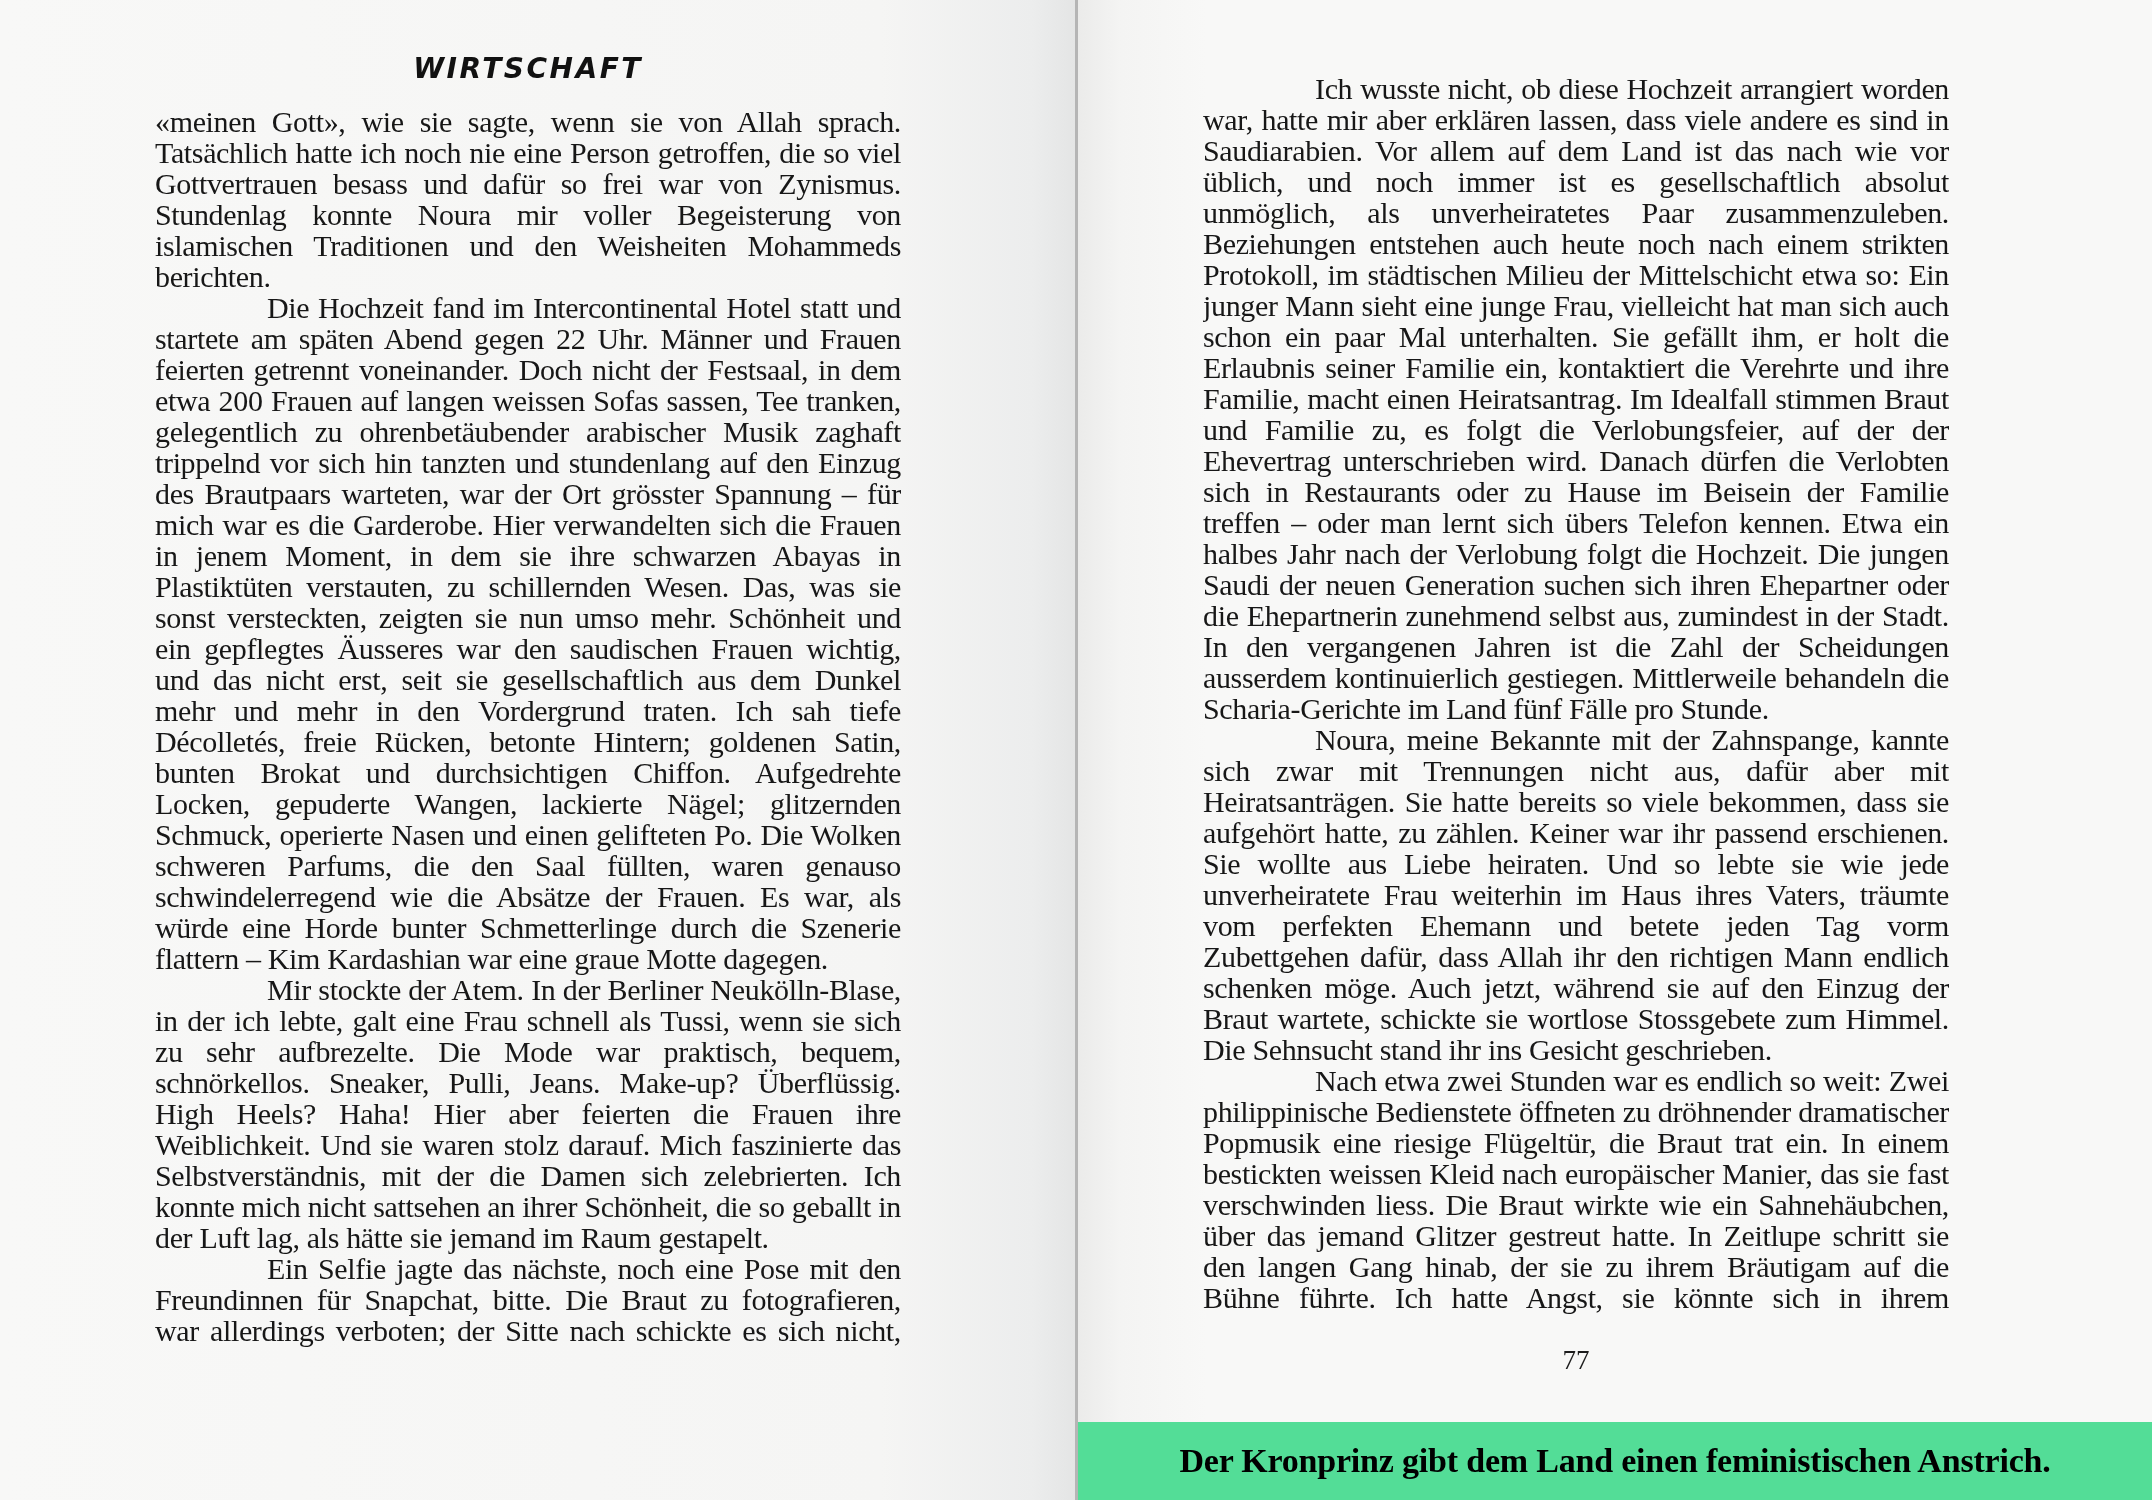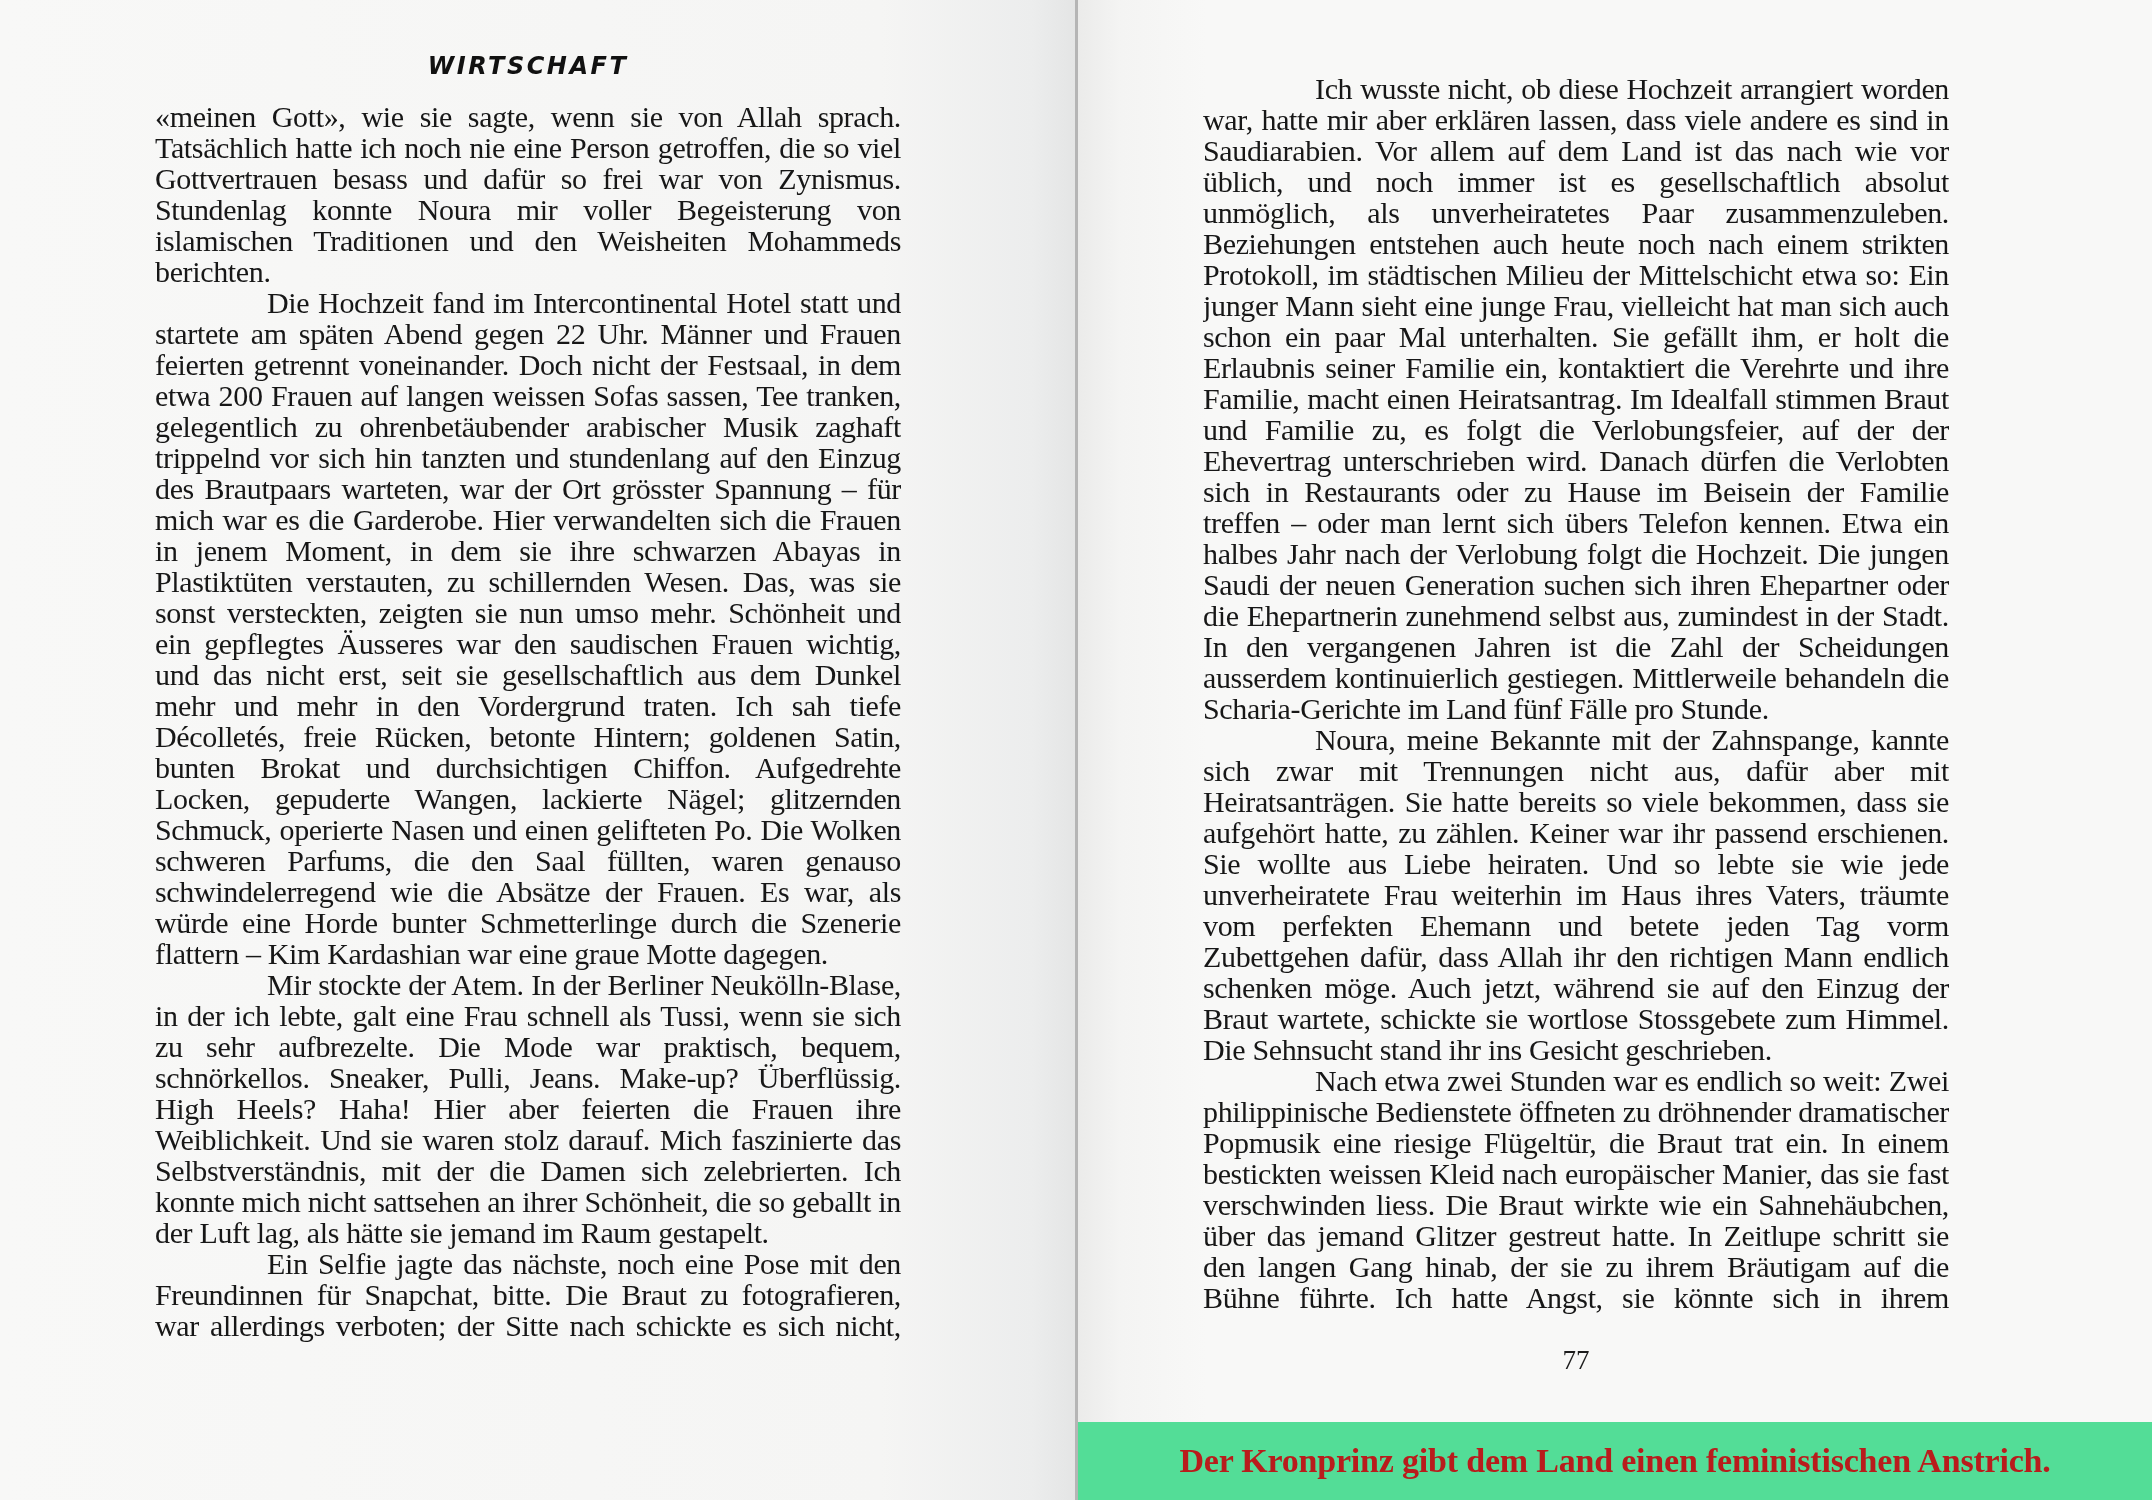--- a/index.html
+++ b/index.html
@@ -43,21 +43,21 @@
     top: 52px;
     width: 746px;
   }
   .page-left .text-col { left: 155px; }
   .page-right .text-col { left: 125px; }
   .running-head {
     text-align: center;
     font-family: "DejaVu Sans", sans-serif;
     font-style: italic;
     font-weight: bold;
-    font-size: 24px;
+    font-size: 28px;
     letter-spacing: 2.5px;
     color: #111;
   }
   .body-text {
     margin-top: 21px;
     height: 1244px;
     overflow: hidden;
     text-align: justify;
     font-size: 30px;
     line-height: 31px;
@@ -120,15 +120,15 @@
   <div class="text-col">
     <div class="body-text" lang="de">
         <p class="indent">Ich wusste nicht, ob diese Hochzeit arrangiert worden war, hatte mir aber erklären lassen, dass viele andere es sind in Saudiarabien. Vor allem auf dem Land ist das nach wie vor üblich, und noch immer ist es gesellschaftlich absolut unmöglich, als unverheiratetes Paar zusammenzuleben. Beziehungen entstehen auch heute noch nach einem strikten Protokoll, im städtischen Milieu der Mittelschicht etwa so: Ein junger Mann sieht eine junge Frau, vielleicht hat man sich auch schon ein paar Mal unterhalten. Sie gefällt ihm, er holt die Erlaubnis seiner Familie ein, kontaktiert die Verehrte und ihre Familie, macht einen Heiratsantrag. Im Idealfall stimmen Braut und Familie zu, es folgt die Verlobungsfeier, auf der der Ehevertrag unterschrieben wird. Danach dürfen die Verlobten sich in Restaurants oder zu Hause im Beisein der Familie treffen – oder man lernt sich übers Telefon kennen. Etwa ein halbes Jahr nach der Verlobung folgt die Hochzeit. Die jungen Saudi der neuen Generation suchen sich ihren Ehepartner oder die Ehepartnerin zunehmend selbst aus, zumindest in der Stadt. In den vergangenen Jahren ist die Zahl der Scheidungen ausserdem kontinuierlich gestiegen. Mittlerweile behandeln die Scharia-Gerichte im Land fünf Fälle pro Stunde.</p>
         <p class="indent">Noura, meine Bekannte mit der Zahnspange, kannte sich zwar mit Trennungen nicht aus, dafür aber mit Heiratsanträgen. Sie hatte bereits so viele bekommen, dass sie aufgehört hatte, zu zählen. Keiner war ihr passend erschienen. Sie wollte aus Liebe heiraten. Und so lebte sie wie jede unverheiratete Frau weiterhin im Haus ihres Vaters, träumte vom perfekten Ehemann und betete jeden Tag vorm Zubettgehen dafür, dass Allah ihr den richtigen Mann endlich schenken möge. Auch jetzt, während sie auf den Einzug der Braut wartete, schickte sie wortlose Stossgebete zum Himmel. Die Sehnsucht stand ihr ins Gesicht geschrieben.</p>
         <p class="indent">Nach etwa zwei Stunden war es endlich so weit: Zwei philippinische Bedienstete öffneten zu dröhnender dramatischer Popmusik eine riesige Flügeltür, die Braut trat ein. In einem bestickten weissen Kleid nach europäischer Manier, das sie fast verschwinden liess. Die Braut wirkte wie ein Sahnehäubchen, über das jemand Glitzer gestreut hatte. In Zeitlupe schritt sie den langen Gang hinab, der sie zu ihrem Bräutigam auf die Bühne führte. Ich hatte Angst, sie könnte sich in ihrem meterlangen weissen Schleier verheddern, unter der Last des Kleides zusammenbrechen oder unter dem Druck der öffentlichen</p>
       </div>
   </div>
   <div class="page-number">77</div>
 </div>
 
-<div class="banner" style="background-color: rgb(83, 221, 151); color: #b91c1c; text-align: center;">
+<div class="banner" style="background-color: rgb(83, 221, 151); color: #000000; text-align: center;">
   <span class="banner-text">Der Kronprinz gibt dem Land einen feministischen Anstrich.</span>
 </div>
 
 </body></html>

